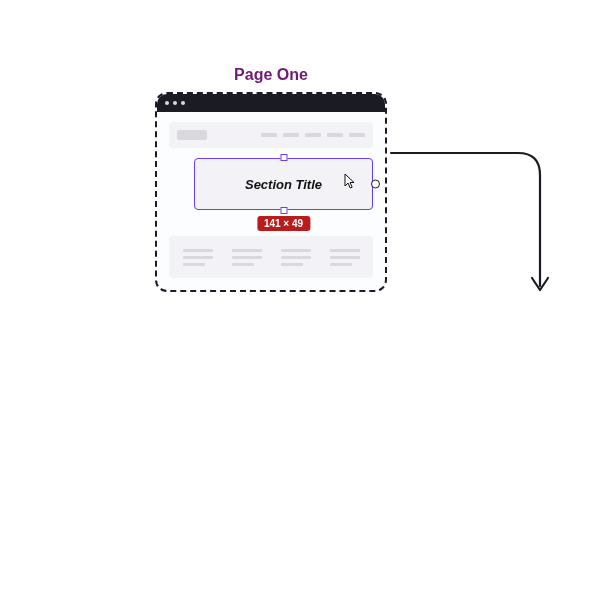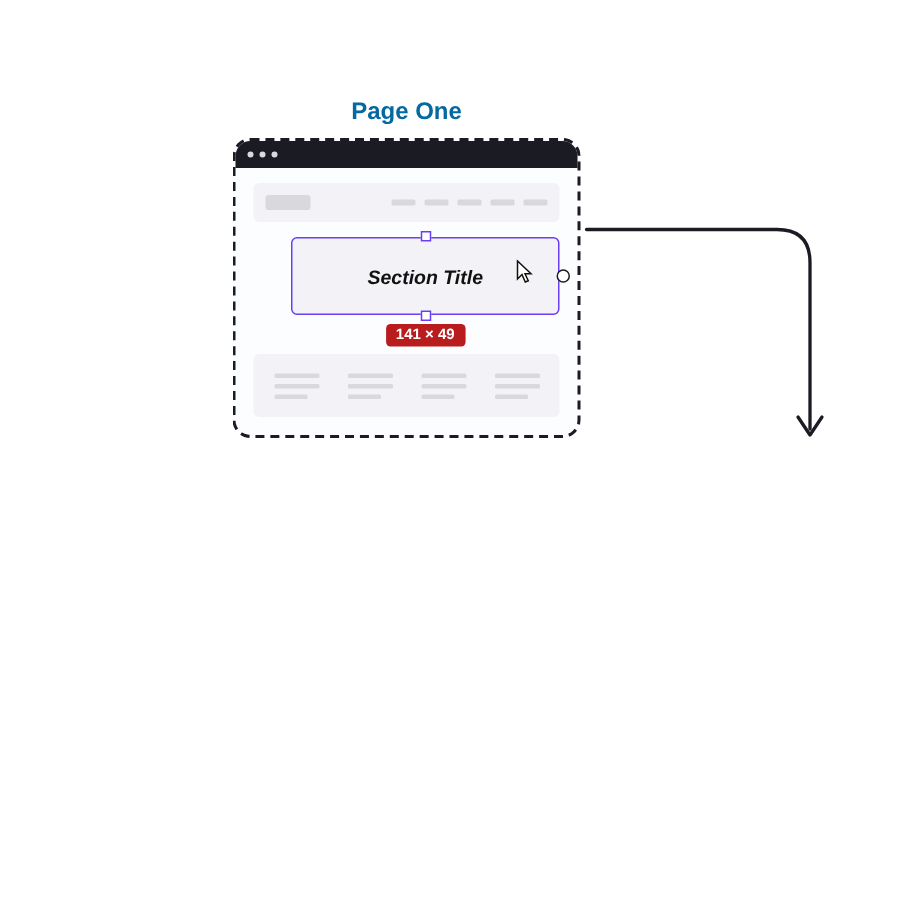--- a/index.html
+++ b/index.html
@@ -13,21 +13,21 @@
   }
 
   .page-label {
     position: absolute;
     left: 155px;
     top: 66px;
     width: 232px;
     text-align: center;
     font-size: 16px;
     font-weight: 700;
-    color: #0369a1;
+    color: #701a75;
   }
 
   .browser-window {
     position: absolute;
     left: 155px;
     top: 92px;
     width: 232px;
     height: 200px;
     border: 2px dashed #1b1b24;
     border-radius: 12px;

